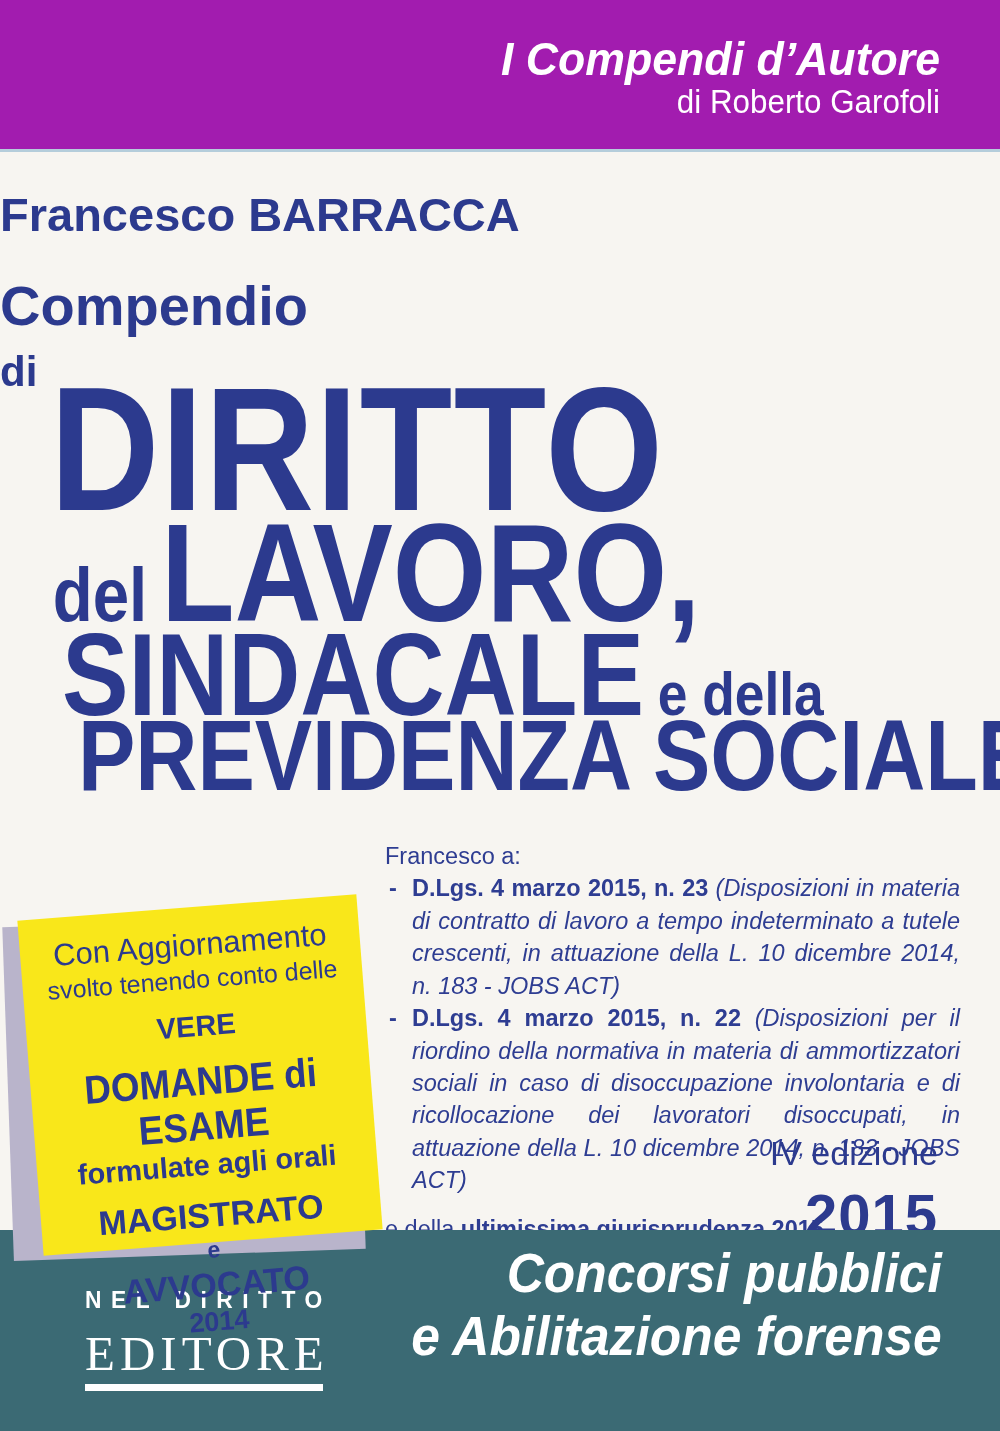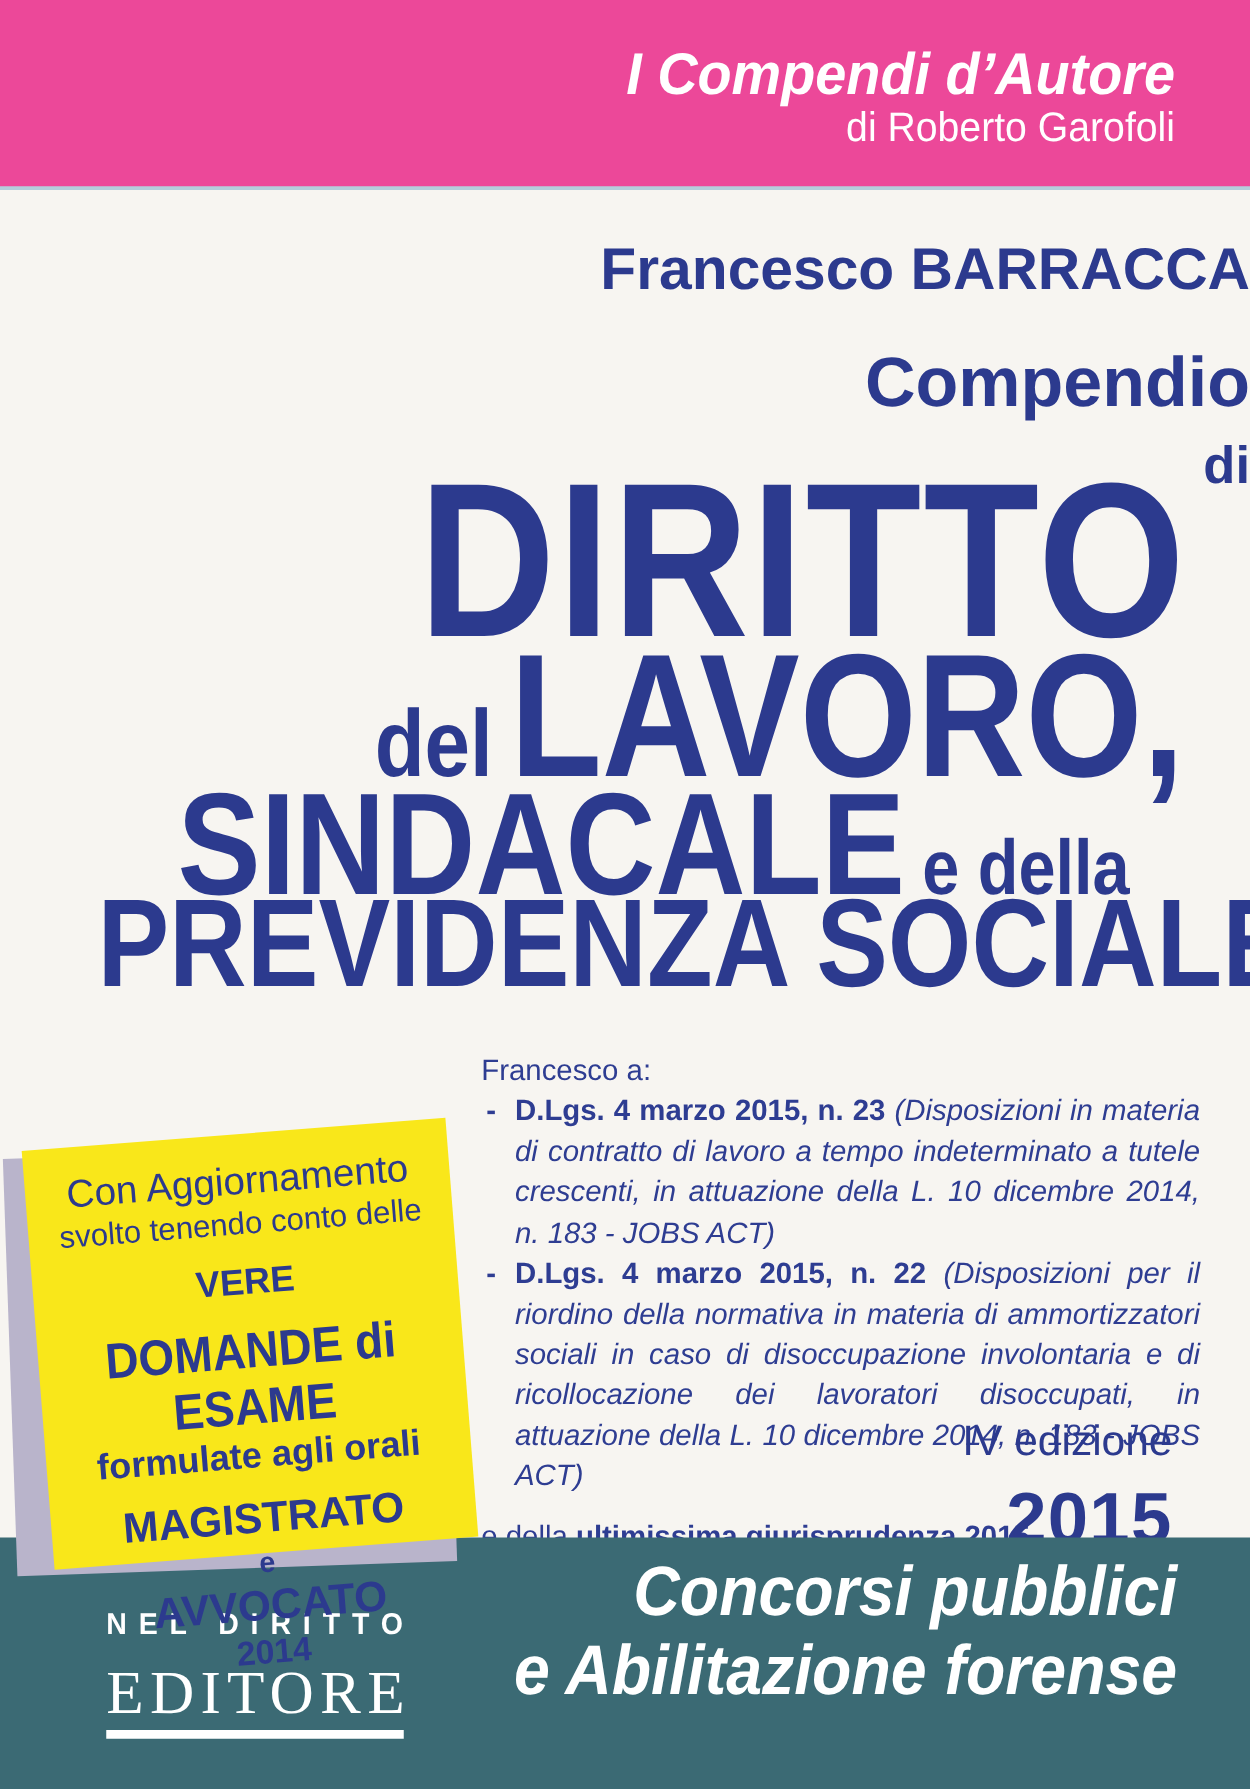--- a/index.html
+++ b/index.html
@@ -5,28 +5,28 @@
   html,body{margin:0;padding:0;}
   .page{
     position:relative; width:1000px; height:1431px; overflow:hidden;
     background:#f7f5f1;
     font-family:"Liberation Sans", sans-serif;
     color:#2c3a8e;
   }
   
   .top-banner{
     position:absolute; top:0; left:0; width:1000px; height:152px;
-    background:#ec4899; border-bottom:3px solid #b5cddb;
+    background:#a21caf; border-bottom:3px solid #b5cddb;
     box-sizing:border-box; text-align:right; padding:34px 60px 0 0; color:#fff;
   }
   .series-title{ font-size:47px; font-style:italic; font-weight:bold; line-height:1.05;
     transform:scaleX(0.95); transform-origin:right center;}
   .series-author{ font-size:33px; line-height:1.15; transform:scaleX(0.95); transform-origin:right center;}
   
-  .line{ position:absolute; left:0; width:1000px; text-align:right; line-height:1; white-space:nowrap;}
+  .line{ position:absolute; left:0; width:1000px; text-align:left; line-height:1; white-space:nowrap;}
   .cond{ transform:scaleX(0.86); transform-origin:center top;}
   .author-name{ top:191px; font-size:47px; font-weight:bold;}
   .t-compendio{ top:278px; font-size:56px; font-weight:bold;}
   .t-di{ top:351px; font-size:42px; font-weight:bold;}
   .t-diritto{ top:361px; font-size:176px; font-weight:bold; letter-spacing:2px;}
   .t-lavoro{ top:503px;}
   .t-sindacale{ top:617px; padding-right:34px; box-sizing:border-box;}
   .t-previdenza{ top:705px; font-size:100px; font-weight:bold;}
   .baseline-row{ display:inline-flex; align-items:baseline; gap:16px; font-weight:bold;}
   .sz-140{ font-size:140px;} .sz-116{ font-size:116px;}

